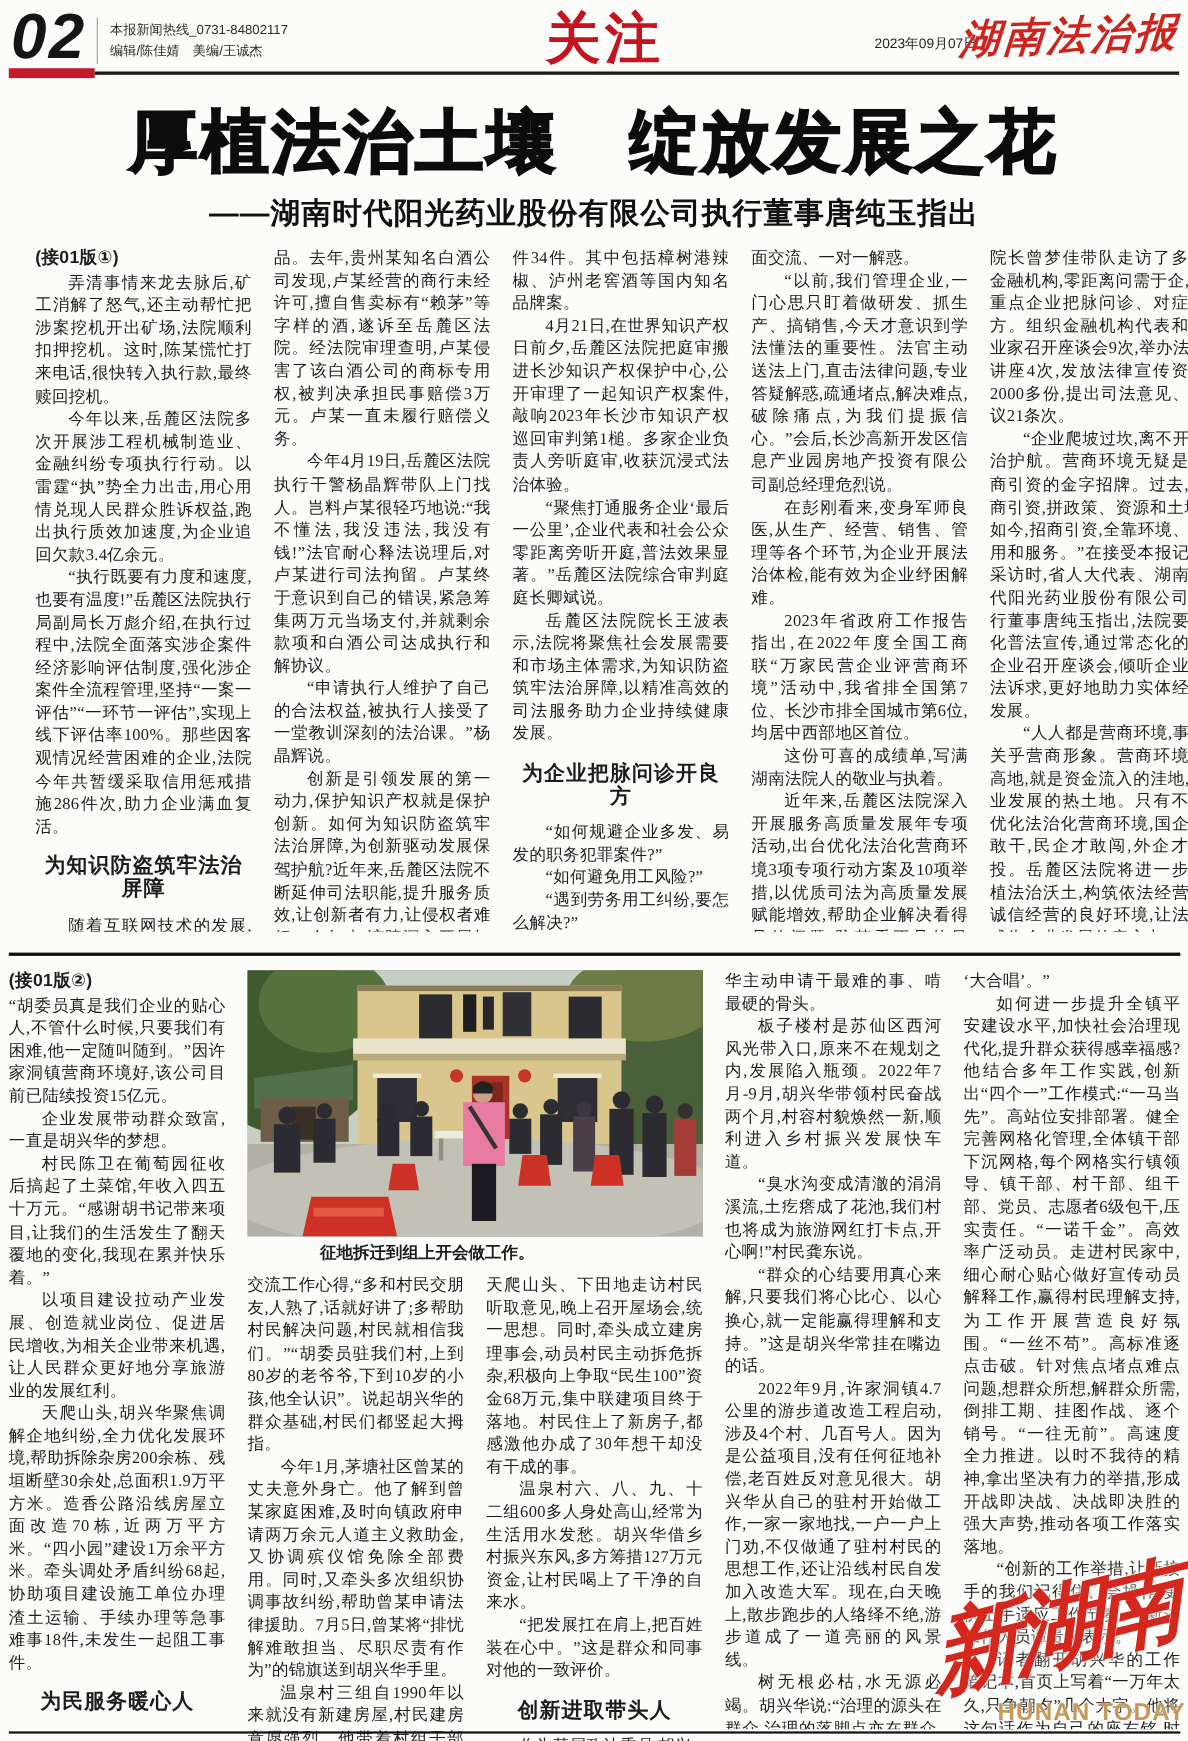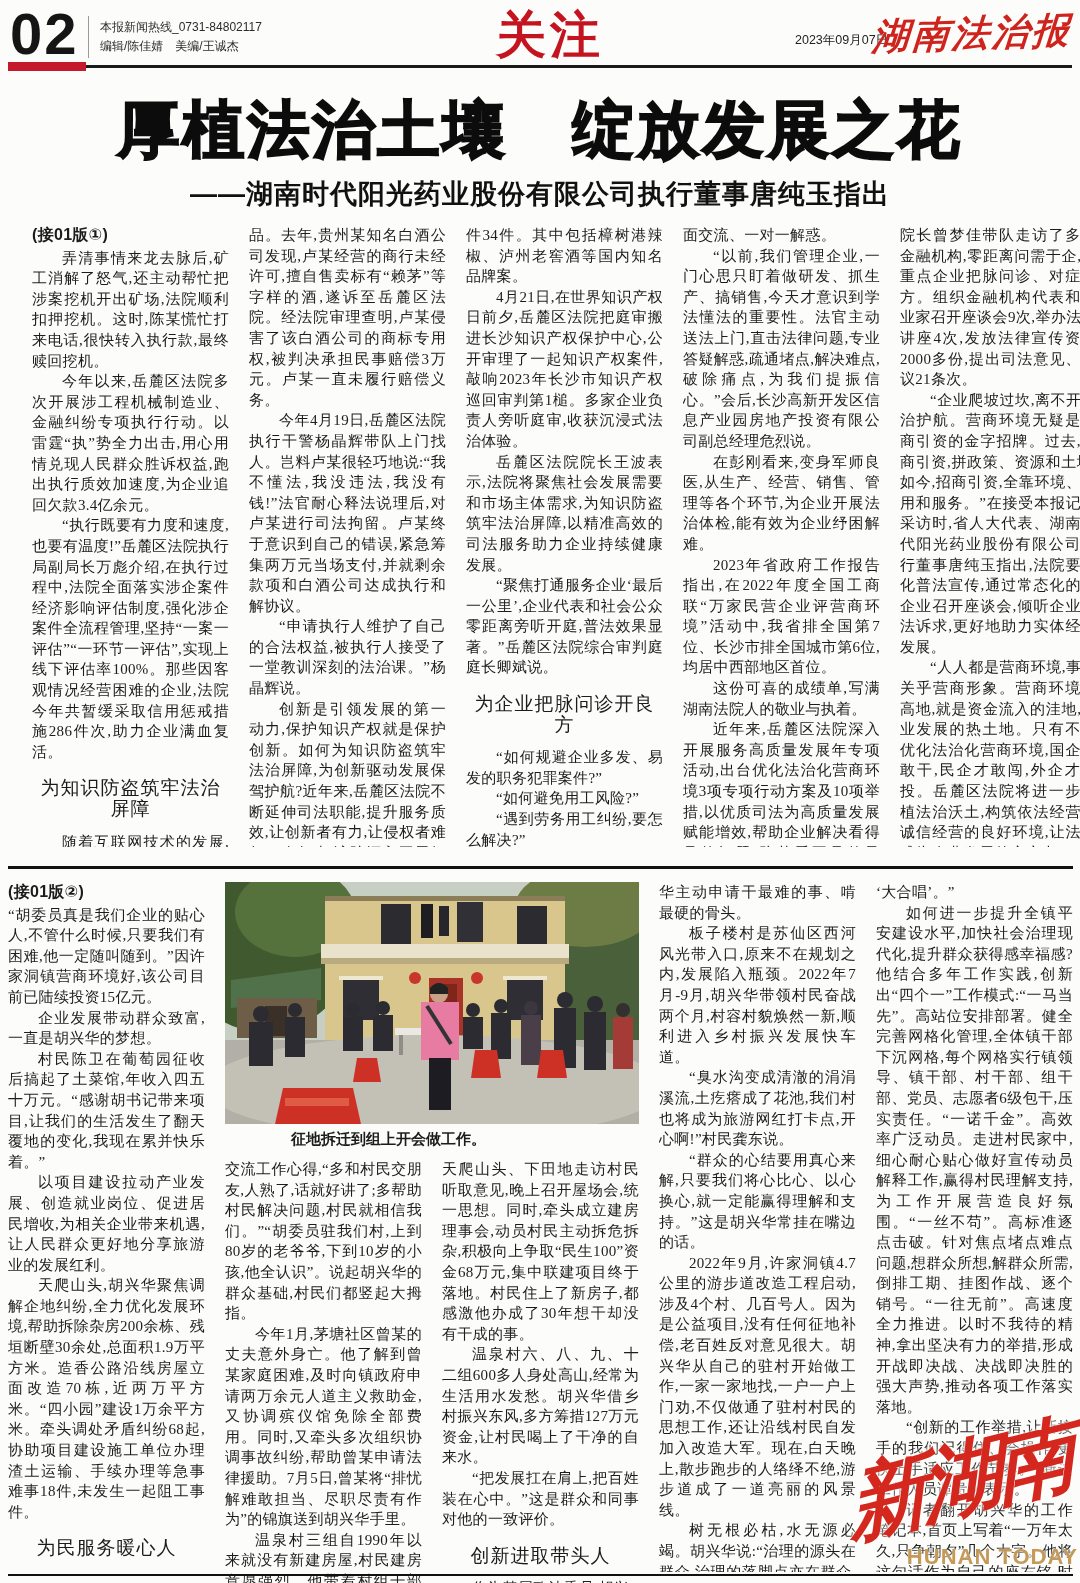--- a/index.html
+++ b/index.html
@@ -6,21 +6,21 @@
   .page{
     position:relative; width:1080px; height:1583px; margin:0 auto;
     background:#fcfcfa; overflow:hidden;
     font-family:"Liberation Serif","DejaVu Serif",serif; color:#1c1c1c;
   }
   
   .hdr{position:absolute; left:0; top:0; width:1080px; height:80px;}
   .pagenum{
     position:absolute; left:10px; top:4px;
     font-family:"Liberation Sans","DejaVu Sans",sans-serif;
-    font-size:58px; font-weight:700; letter-spacing:2px; color:#151515; line-height:60px;
+    font-size:58px; font-weight:700; letter-spacing:2px; color:#151515; line-height:60px;font-style:italic;
   }
   .hdr-redbar{position:absolute; left:8px; top:62px; width:78px; height:9px; background:#c41a2b;}
   .hdr-line{position:absolute; left:86px; top:65px; width:986px; height:3px; background:#1a1a1a;}
   .hdr-vline{position:absolute; left:88px; top:16px; width:1px; height:42px; background:#999;}
   .hotline{
     position:absolute; left:100px; top:18px;
     font-family:"Liberation Sans","DejaVu Sans",sans-serif;
     font-size:12px; color:#2b2b2b; line-height:19px;
   }
   .section-title{
@@ -57,21 +57,21 @@
     text-align:justify; text-justify:inter-ideograph;
   }
   .col p.item-para{text-indent:2em;}
   .col p.item-cont{text-indent:0;}
   .col p.item-label{
     font-family:"Liberation Sans","DejaVu Sans",sans-serif;
     font-weight:700; font-size:16px; margin-bottom:2px;
   }
   .col p.item-head{
     font-family:"Liberation Sans","DejaVu Sans",sans-serif;
-    font-weight:400; font-size:19px; text-align:center; text-indent:0;
+    font-weight:700; font-size:19px; text-align:center; text-indent:0;
     margin:16px 0 12px 0; letter-spacing:1px;
   }
   .divider{position:absolute; left:8px; top:866px; width:1065px; height:3px; background:#111;}
   .bottomrule{position:absolute; left:8px; top:1574px; width:1065px; height:2px; background:#111;}
   
   .photo{width:414px; height:242px; display:block; background:#9aa; }
   .caption{
     font-family:"Liberation Sans","DejaVu Sans",sans-serif;
     font-weight:700; font-size:15px; margin:6px 0 10px 0; padding-left:66px;
   }
@@ -127,22 +127,22 @@
       </div>
     <div class="col">
         <p class="item-cont">品。去年,贵州某知名白酒公司发现,卢某经营的商行未经许可,擅自售卖标有“赖茅”等字样的酒,遂诉至岳麓区法院。经法院审理查明,卢某侵害了该白酒公司的商标专用权,被判决承担民事赔偿3万元。卢某一直未履行赔偿义务。</p>
         <p class="item-para">今年4月19日,岳麓区法院执行干警杨晶辉带队上门找人。岂料卢某很轻巧地说:“我不懂法,我没违法,我没有钱!”法官耐心释法说理后,对卢某进行司法拘留。卢某终于意识到自己的错误,紧急筹集两万元当场支付,并就剩余款项和白酒公司达成执行和解协议。</p>
         <p class="item-para">“申请执行人维护了自己的合法权益,被执行人接受了一堂教训深刻的法治课。”杨晶辉说。</p>
         <p class="item-para">创新是引领发展的第一动力,保护知识产权就是保护创新。如何为知识防盗筑牢法治屏障,为创新驱动发展保驾护航?近年来,岳麓区法院不断延伸司法职能,提升服务质效,让创新者有力,让侵权者难行。今年来,该院深入开展知识产权保护多元共治深化年专项活动,审结涉假冒商标、恶意抢注、搭车模仿等侵权案</p>
       </div>
     <div class="col">
         <p class="item-cont">件34件。其中包括樟树港辣椒、泸州老窖酒等国内知名品牌案。</p>
         <p class="item-para">4月21日,在世界知识产权日前夕,岳麓区法院把庭审搬进长沙知识产权保护中心,公开审理了一起知识产权案件,敲响2023年长沙市知识产权巡回审判第1槌。多家企业负责人旁听庭审,收获沉浸式法治体验。</p>
+        <p class="item-para">“聚焦打通服务企业‘最后一公里’,企业代表和社会公众零距离旁听开庭,普法效果显著。”岳麓区法院综合审判庭庭长卿斌说。</p>
         <p class="item-para">岳麓区法院院长王波表示,法院将聚焦社会发展需要和市场主体需求,为知识防盗筑牢法治屏障,以精准高效的司法服务助力企业持续健康发展。</p>
-        <p class="item-para">“聚焦打通服务企业‘最后一公里’,企业代表和社会公众零距离旁听开庭,普法效果显著。”岳麓区法院综合审判庭庭长卿斌说。</p>
         <p class="item-head">为企业把脉问诊开良方</p>
         <p class="item-para">“如何规避企业多发、易发的职务犯罪案件?”</p>
         <p class="item-para">“如何避免用工风险?”</p>
         <p class="item-para">“遇到劳务用工纠纷,要怎么解决?”</p>
       </div>
     <div class="col">
         <p class="item-cont">面交流、一对一解惑。</p>
         <p class="item-para">“以前,我们管理企业,一门心思只盯着做研发、抓生产、搞销售,今天才意识到学法懂法的重要性。法官主动送法上门,直击法律问题,专业答疑解惑,疏通堵点,解决难点,破除痛点,为我们提振信心。”会后,长沙高新开发区信息产业园房地产投资有限公司副总经理危烈说。</p>
         <p class="item-para">在彭刚看来,变身军师良医,从生产、经营、销售、管理等各个环节,为企业开展法治体检,能有效为企业纾困解难。</p>
         <p class="item-para">2023年省政府工作报告指出,在2022年度全国工商联“万家民营企业评营商环境”活动中,我省排全国第7位、长沙市排全国城市第6位,均居中西部地区首位。</p>

